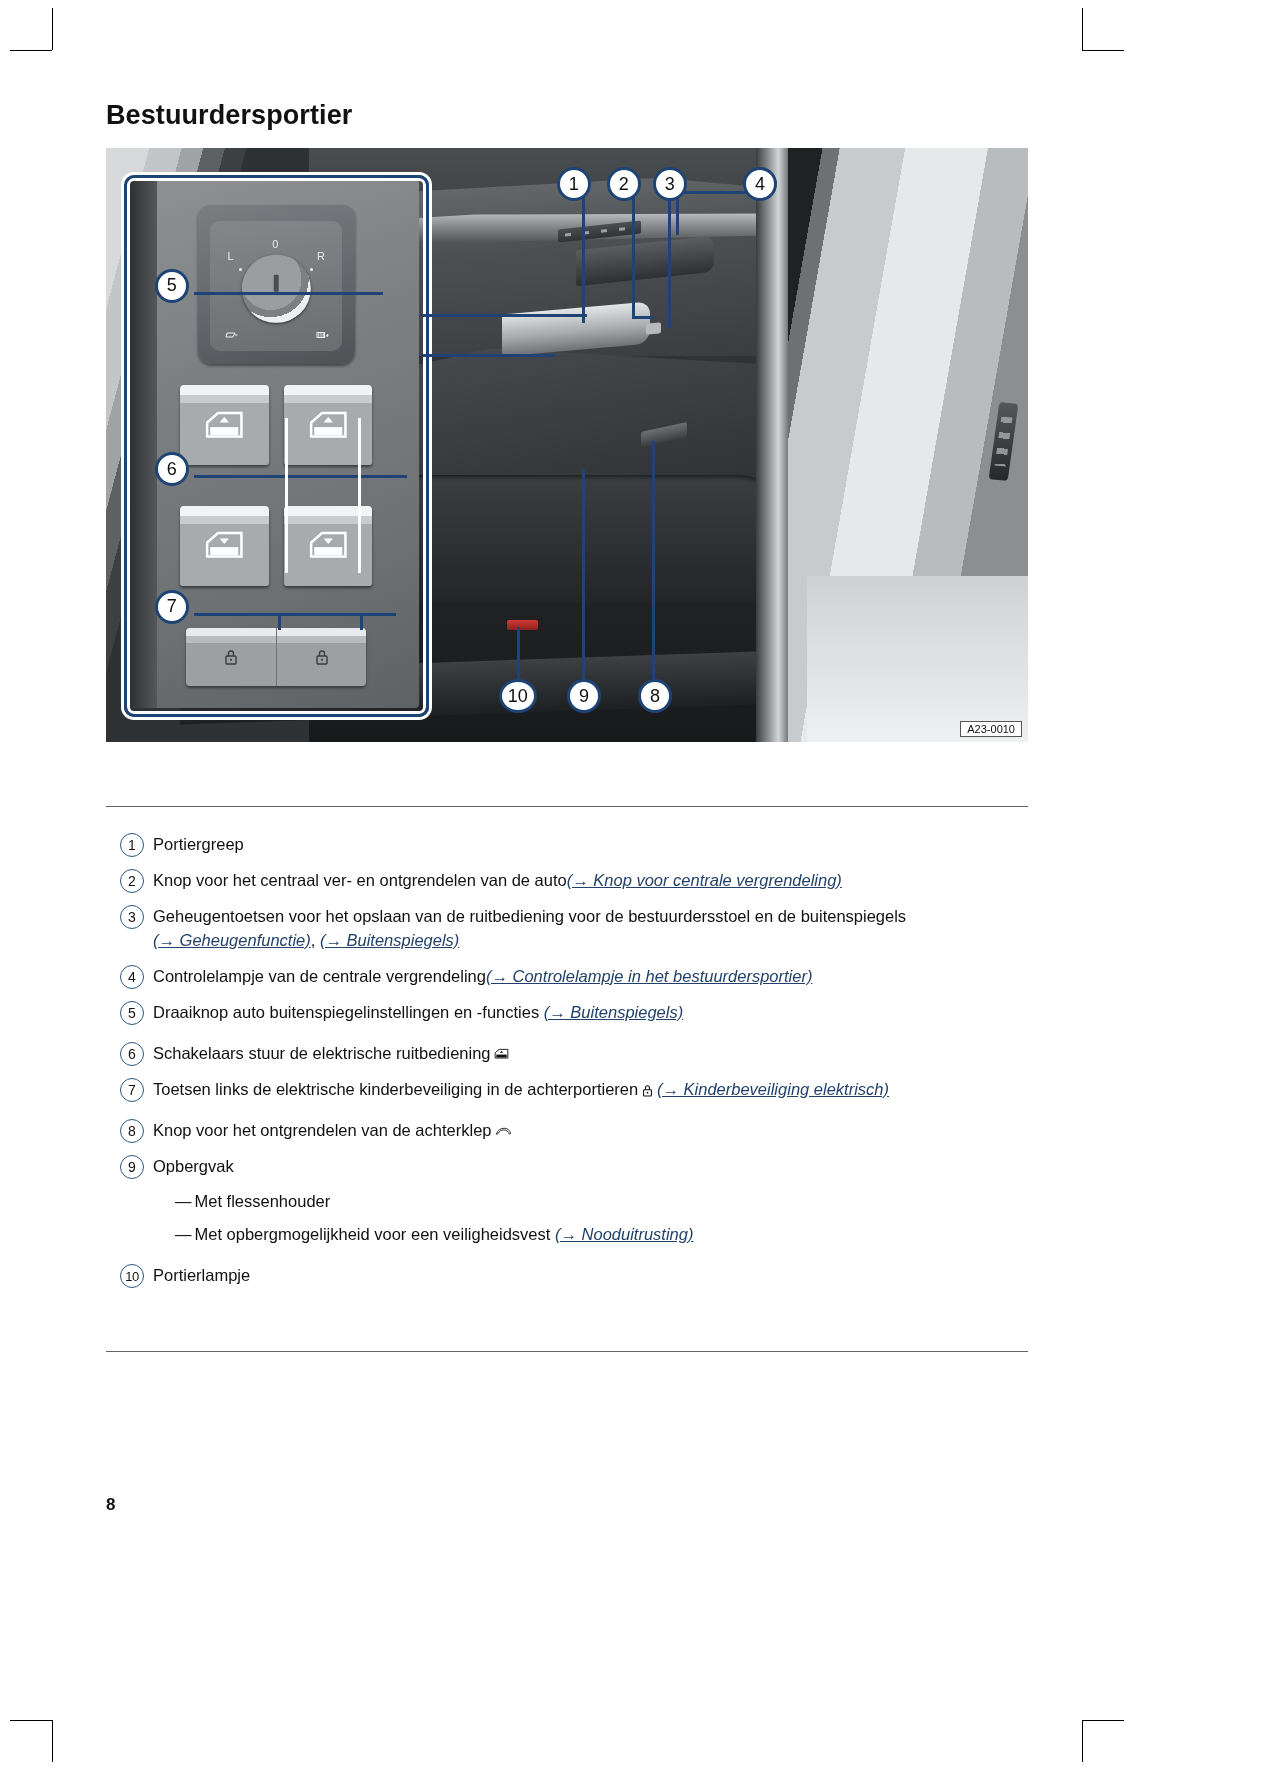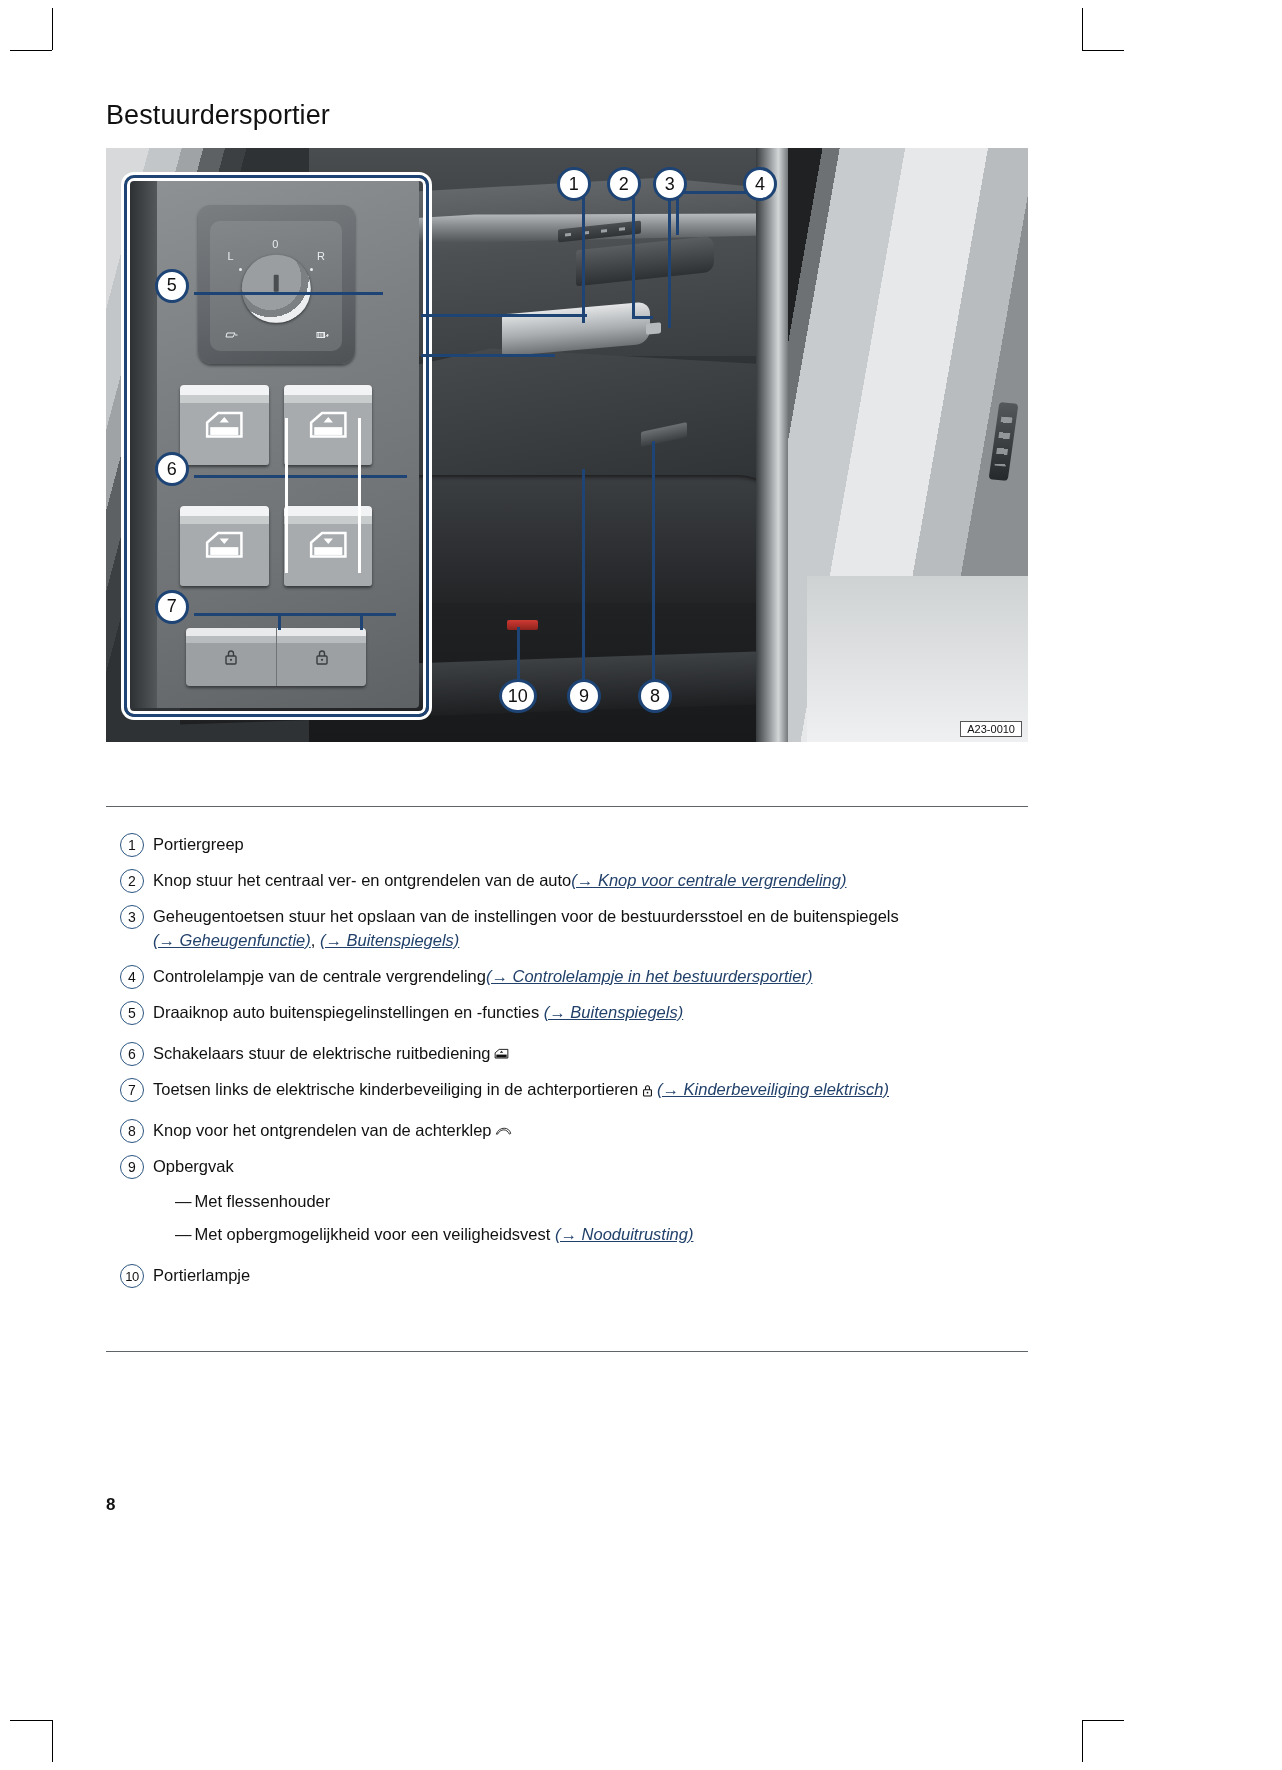--- a/index.html
+++ b/index.html
@@ -34,21 +34,21 @@
   .page {
     position: absolute;
     left: 106px;
     top: 0;
     width: 922px;
     height: 1770px;
   }
 
   .page-title {
     font-size: 27px;
-    font-weight: normal;
+    font-weight: bold;
     letter-spacing: .1px;
     color: #111;
     margin: 0;
     position: absolute;
     top: 100px;
     left: 0;
   }
 
   
   .figure {
@@ -605,28 +605,28 @@
     <div class="li">
       <div class="num">1</div>
       <div class="li-text">
         <span>Portiergreep</span>
       </div>
     </div>
 
     <div class="li">
       <div class="num">2</div>
       <div class="li-text">
-        <span>Knop stuur het centraal ver- en ontgrendelen van de auto</span><span class="xref">(→ Knop voor centrale vergrendeling)</span>
+        <span>Knop voor het centraal ver- en ontgrendelen van de auto</span><span class="xref">(→ Knop voor centrale vergrendeling)</span>
       </div>
     </div>
 
     <div class="li">
       <div class="num">3</div>
       <div class="li-text">
-        <span>Geheugentoetsen stuur het opslaan van de instellingen voor de bestuurdersstoel en de buitenspiegels</span><br>
+        <span>Geheugentoetsen voor het opslaan van de ruitbediening voor de bestuurdersstoel en de buitenspiegels</span><br>
         <span class="xref">(→ Geheugenfunctie)</span><span>, </span><span class="xref">(→ Buitenspiegels)</span>
       </div>
     </div>
 
     <div class="li">
       <div class="num">4</div>
       <div class="li-text">
         <span>Controlelampje van de centrale vergrendeling</span><span class="xref">(→ Controlelampje in het bestuurdersportier)</span>
       </div>
     </div>

